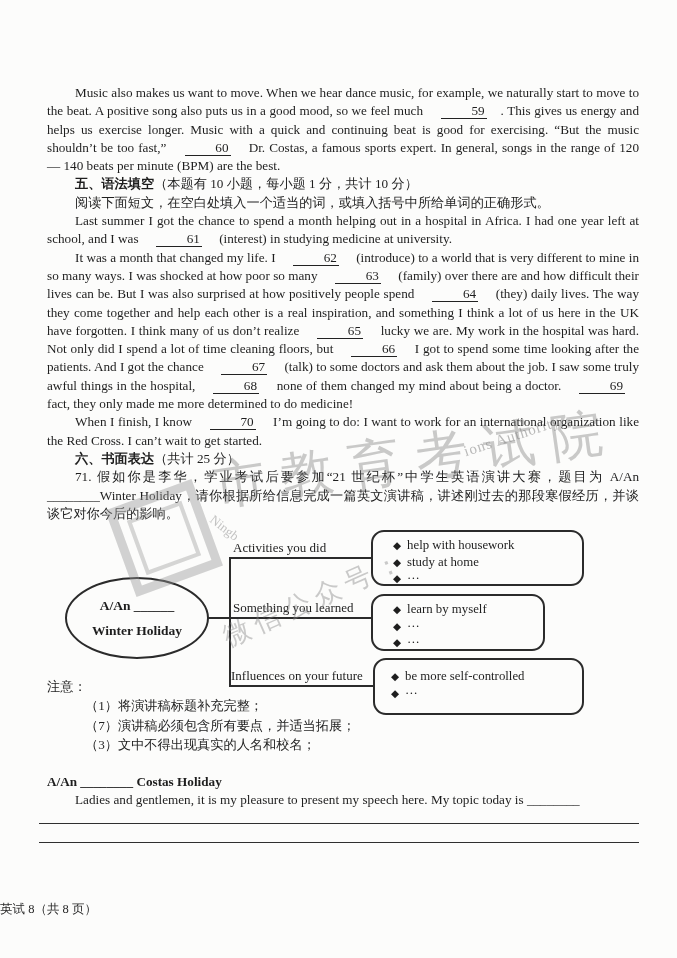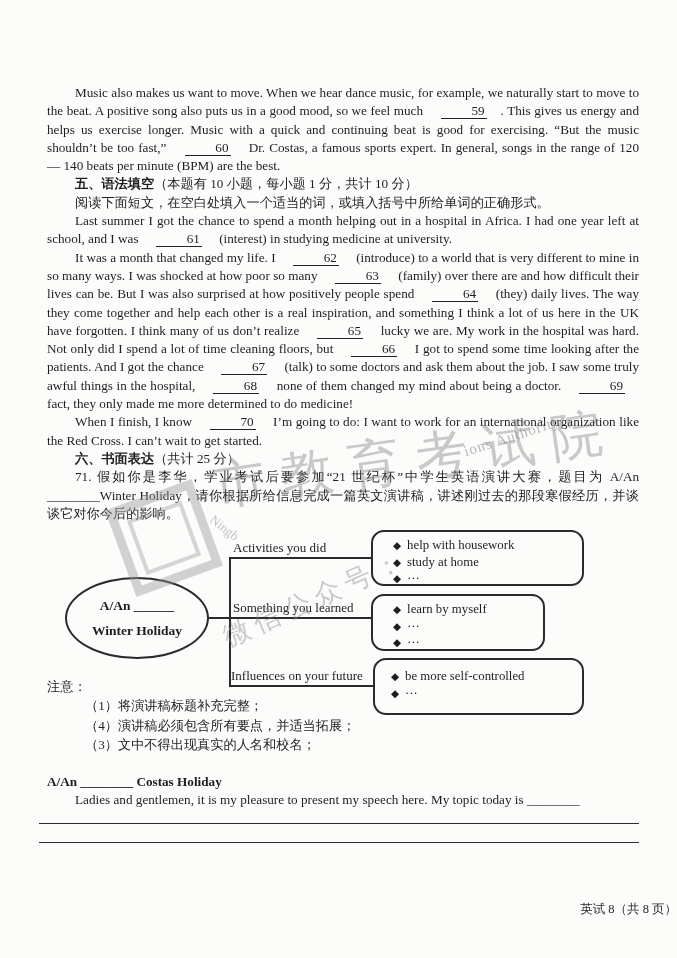--- a/index.html
+++ b/index.html
@@ -40,21 +40,21 @@
   .diamond { font-family:"DejaVu Sans",sans-serif; font-size:10.5px; margin-right:6px; }
   .notes { position:absolute; left:0; top:150px; width:360px; }
   .notes p { line-height:19.2px; }
   .notes .nitem { padding-left:38px; }
   
   .essay-title { text-align:center; font-weight:bold; margin-top:8px !important; }
   .rule { border:0; border-top:1.4px solid #2f2f2f; margin:13px 0 0 -8px; width:600px; }
   .rule2 { margin-top:18px; }
   .closing { margin-top:12px !important; }
   .footer {
-    position:absolute; left:0; right:0; bottom:40px; text-align:right;
+    position:absolute; left:0; right:0; bottom:40px; text-align:left;
     font-size:12.5px; color:#2a2a2a; z-index:1;
   }
   
   .wm-layer { position:absolute; inset:0; z-index:2; pointer-events:none; }
   .wm { position:absolute; color:rgba(125,125,125,0.40); white-space:nowrap; }
   .wm-cn-big { left:212px; top:424px; font-size:52px; letter-spacing:16px; transform:rotate(-8deg); }
   .wm-en { left:462px; top:428px; font-size:15px; letter-spacing:1px; transform:rotate(-18deg); color:rgba(130,130,130,0.55); }
   .wm-wechat { left:216px; top:580px; font-size:27px; letter-spacing:6px; transform:rotate(-24deg); color:rgba(130,130,130,0.42); }
   .wm-ningb { left:208px; top:520px; font-size:13px; transform:rotate(38deg); color:rgba(135,135,135,0.5); }
   .wm-logo {
@@ -126,21 +126,21 @@
       </div>
 
       <div class="dbox" style="left:326px; top:131px; width:211px; height:57px; padding-top:8px;padding-left:16px;">
         <div class="bi"><span class="diamond">◆</span><span>be more self-controlled</span></div>
         <div class="bi"><span class="diamond">◆</span><span>···</span></div>
       </div>
 
       <div class="notes">
         <p>注意：</p>
         <p class="nitem">（1）将演讲稿标题补充完整；</p>
-        <p class="nitem">（4）演讲稿必须包含所有要点，并适当拓展；</p>
+        <p class="nitem">（7）演讲稿必须包含所有要点，并适当拓展；</p>
         <p class="nitem">（3）文中不得出现真实的人名和校名；</p>
       </div>
     </div>
 
     <p class="essay-title">A/An ________ Costas Holiday</p>
     <p class="indent">Ladies and gentlemen, it is my pleasure to present my speech here. My topic today is ________</p>
     <hr class="rule">
     <hr class="rule rule2">
 
   </div>

